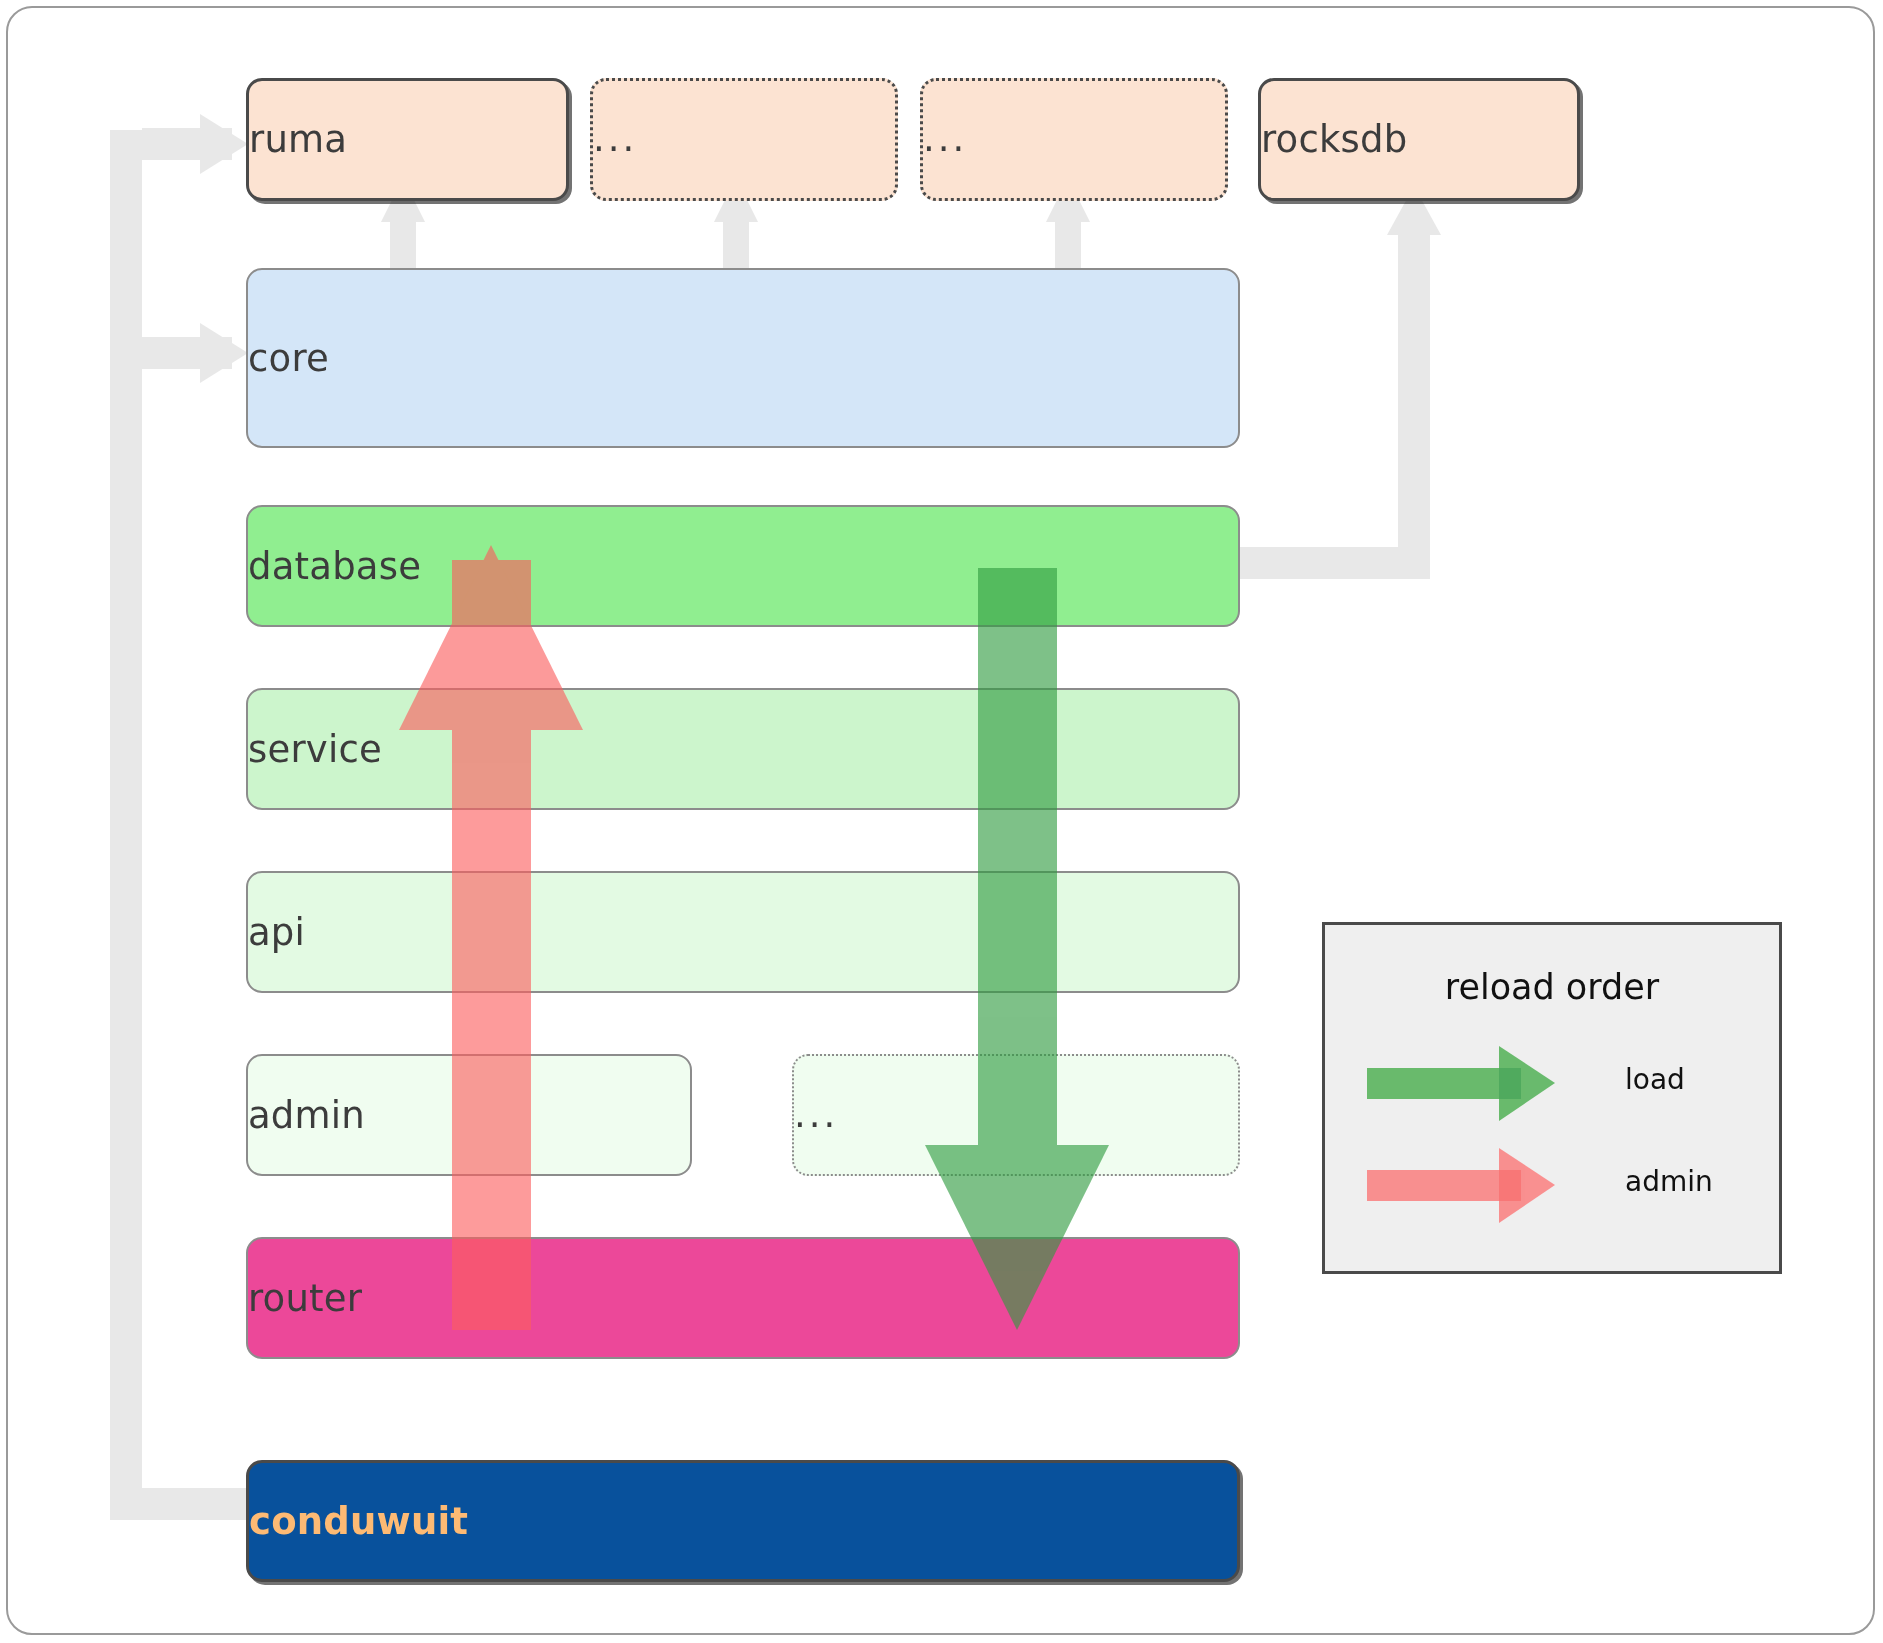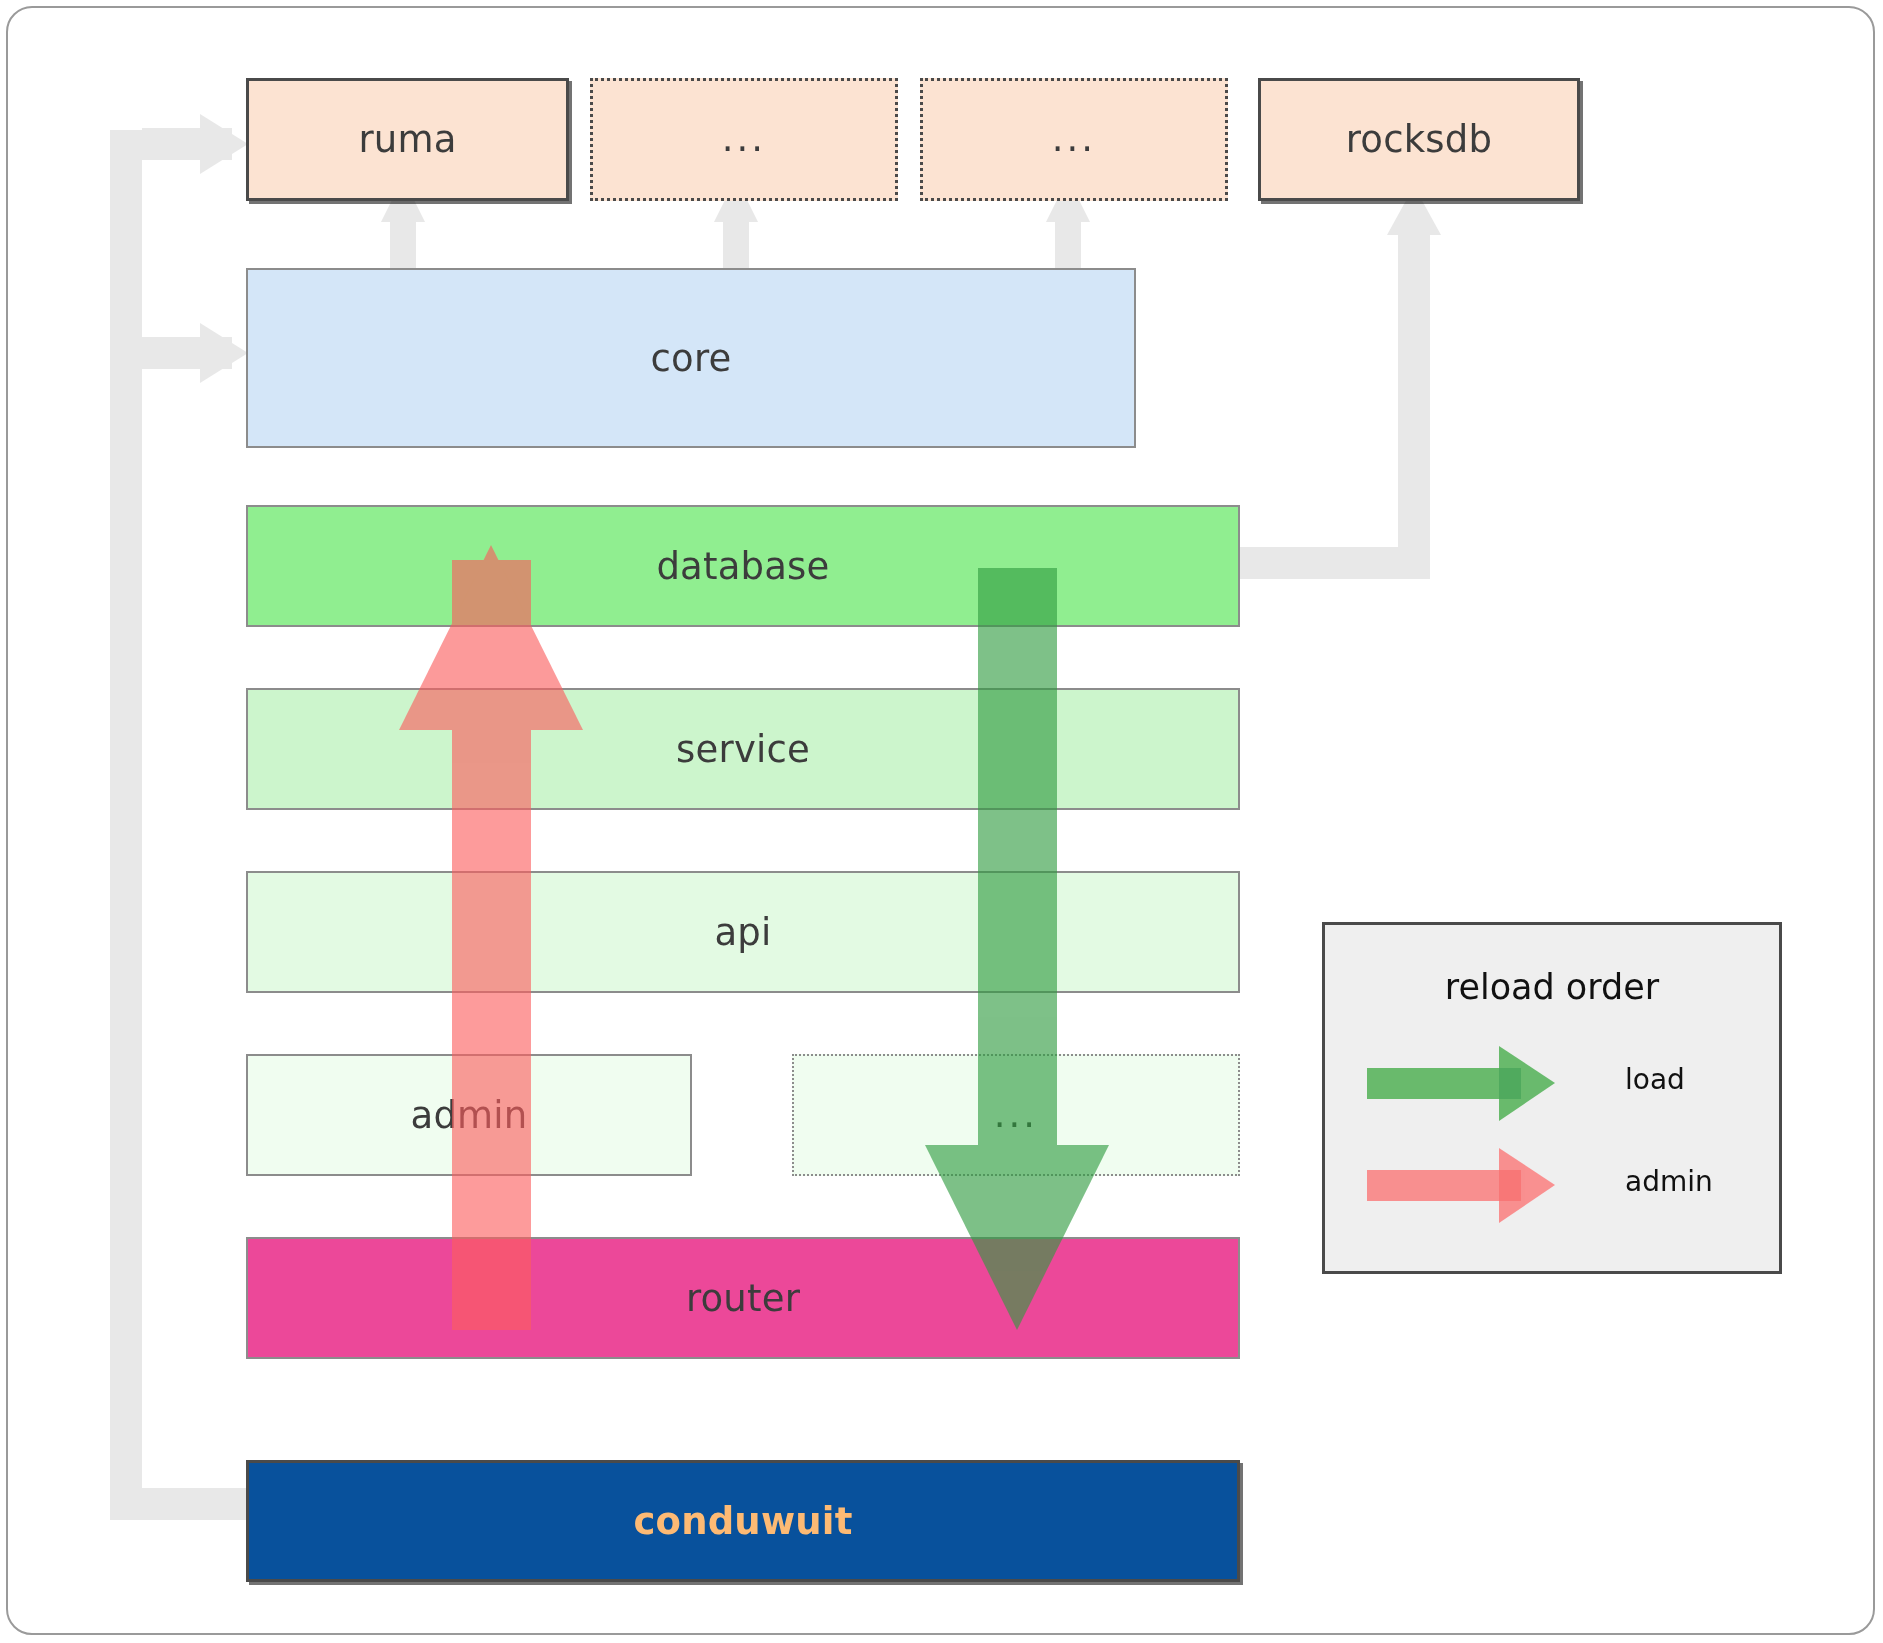--- a/index.html
+++ b/index.html
@@ -29,22 +29,21 @@
     box-sizing: border-box;
     background: #ffffff;
   }
 
   
   .node {
     position: absolute;
     box-sizing: border-box;
     display: flex;
     align-items: center;
-    justify-content: center;
-    border-radius: 0;
+    border-radius: 16px;
     color: #3c3c3c;
     font-size: 37px;
     letter-spacing: 0.2px;
     line-height: 1;
   }
   .node.solid-dark {
     border: 3px solid #4a4a4a;
   }
   .node.dotted-dark {
     border: 3px dotted #4a4a4a;
@@ -162,21 +161,21 @@
   </div>
 
   <div class="node dotted-dark layer-boxes" style="left:920px; top:78px; width:308px; height:123px; background:#fce3d2;">
     <span class="ellipsis-label">...</span>
   </div>
 
   <div class="node solid-dark shadow-dark layer-boxes" style="left:1258px; top:78px; width:322px; height:123px; background:#fce3d2;">
     <span>rocksdb</span>
   </div>
 
-  <div class="node solid-gray layer-boxes" style="left:246px; top:268px; width:890px; height:180px; background:#d4e6f8;">
+  <div class="node solid-gray layer-boxes" style="left:246px; top:268px; width:994px; height:180px; background:#d4e6f8;">
     <span>core</span>
   </div>
 
   <div class="node solid-gray layer-boxes" style="left:246px; top:505px; width:994px; height:122px; background:#90ee90;">
     <span>database</span>
   </div>
 
   <div class="node solid-gray layer-boxes" style="left:246px; top:688px; width:994px; height:122px; background:#ccf5cc;">
     <span>service</span>
   </div>

